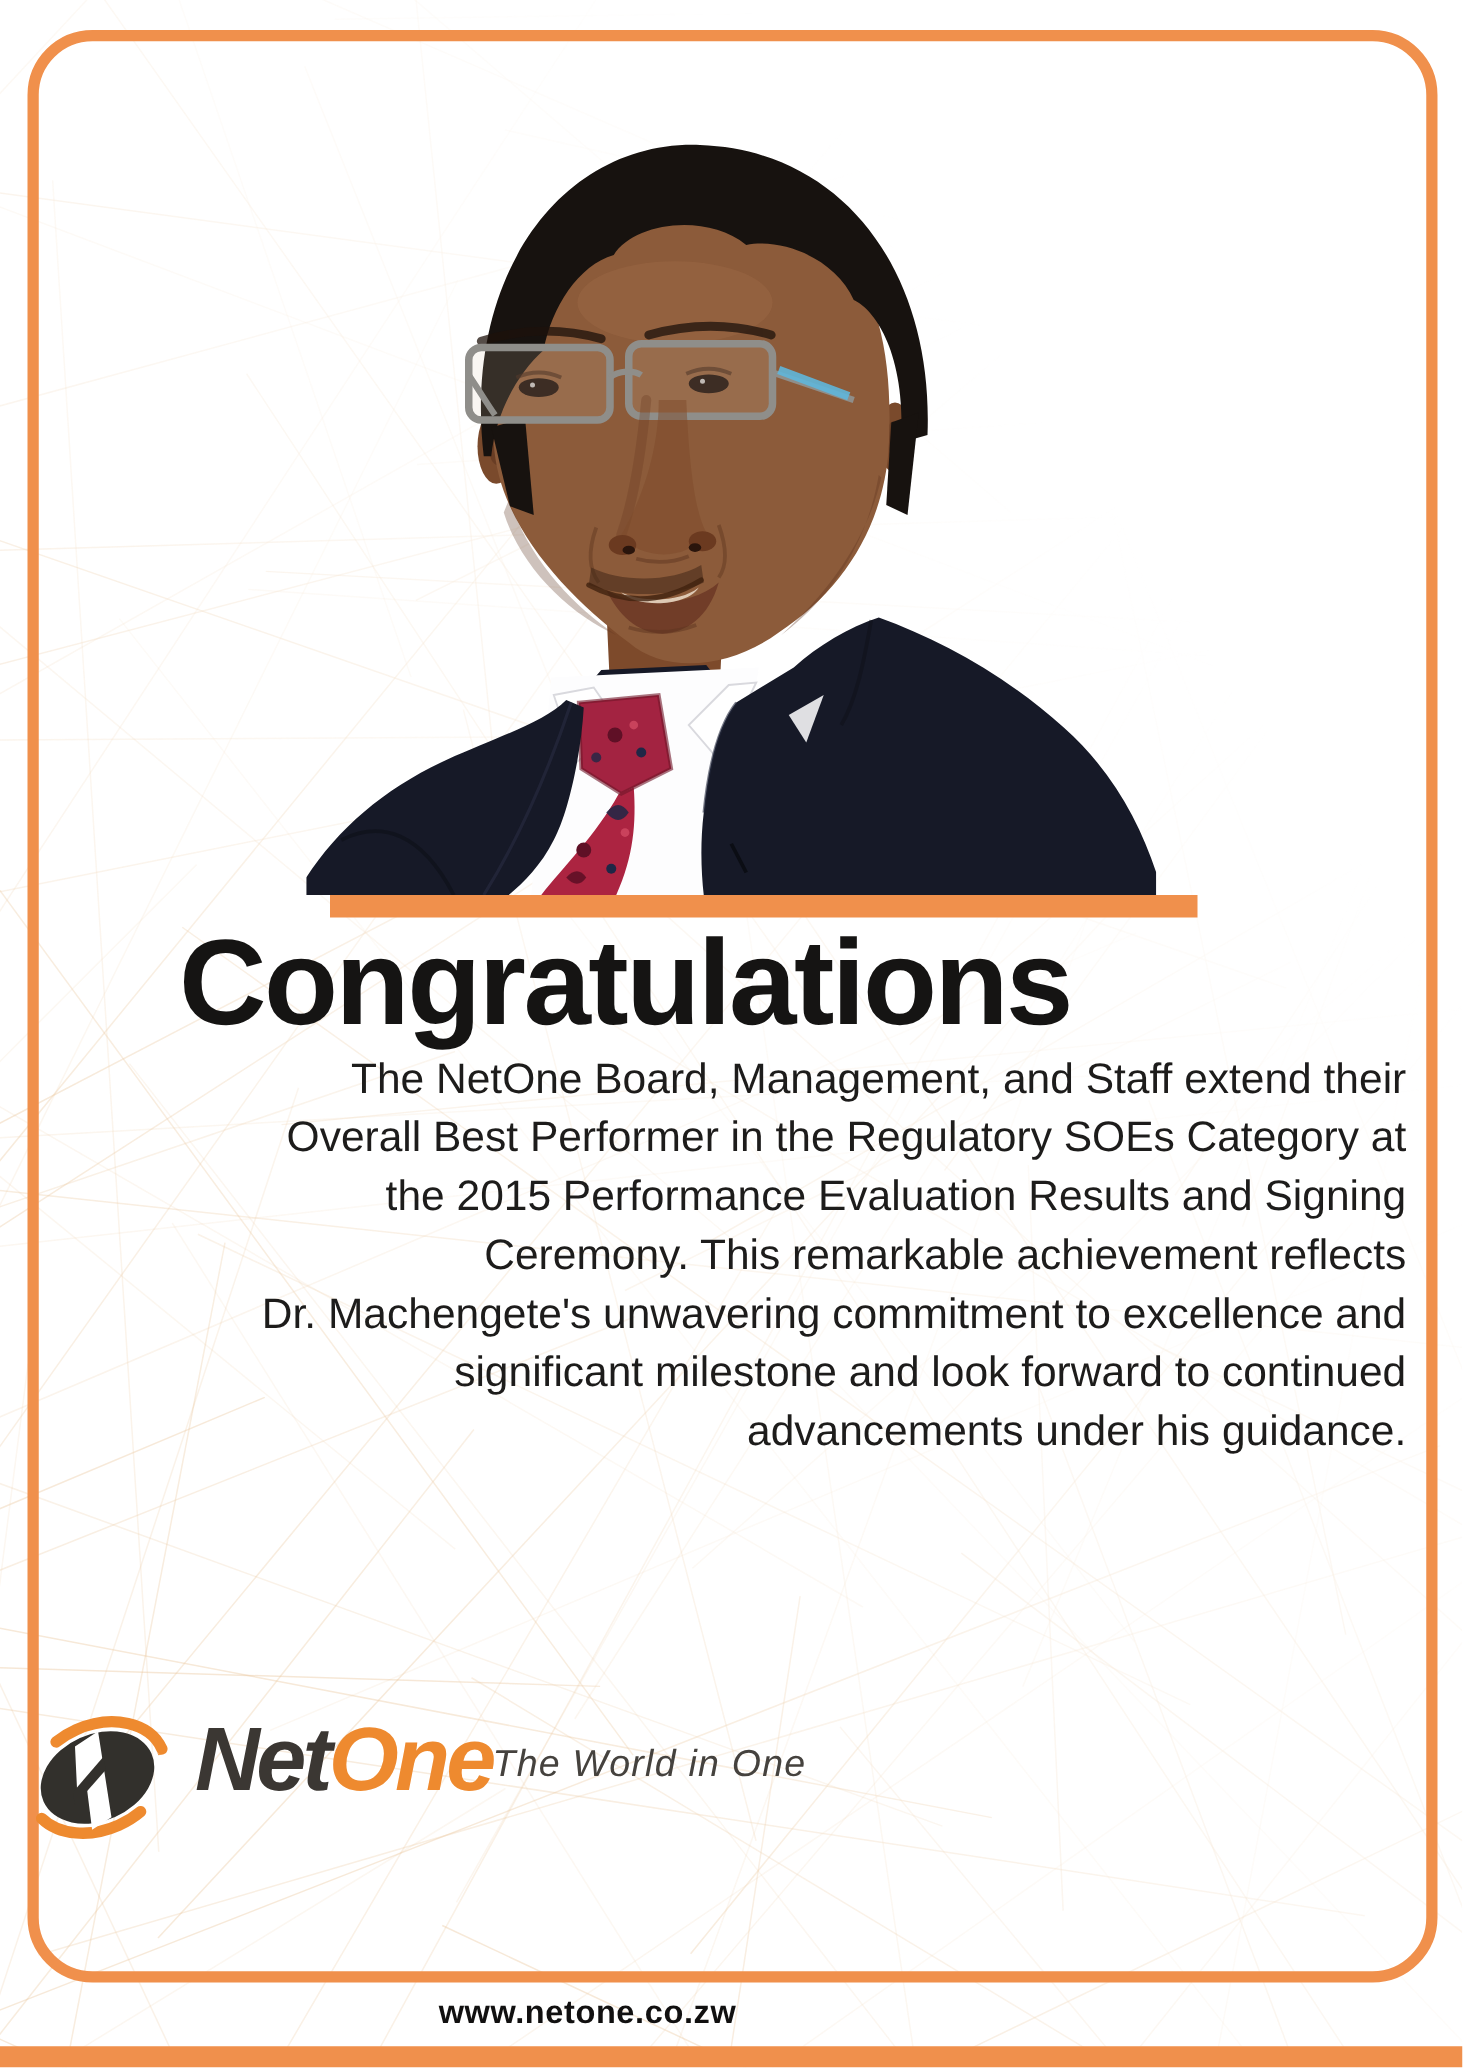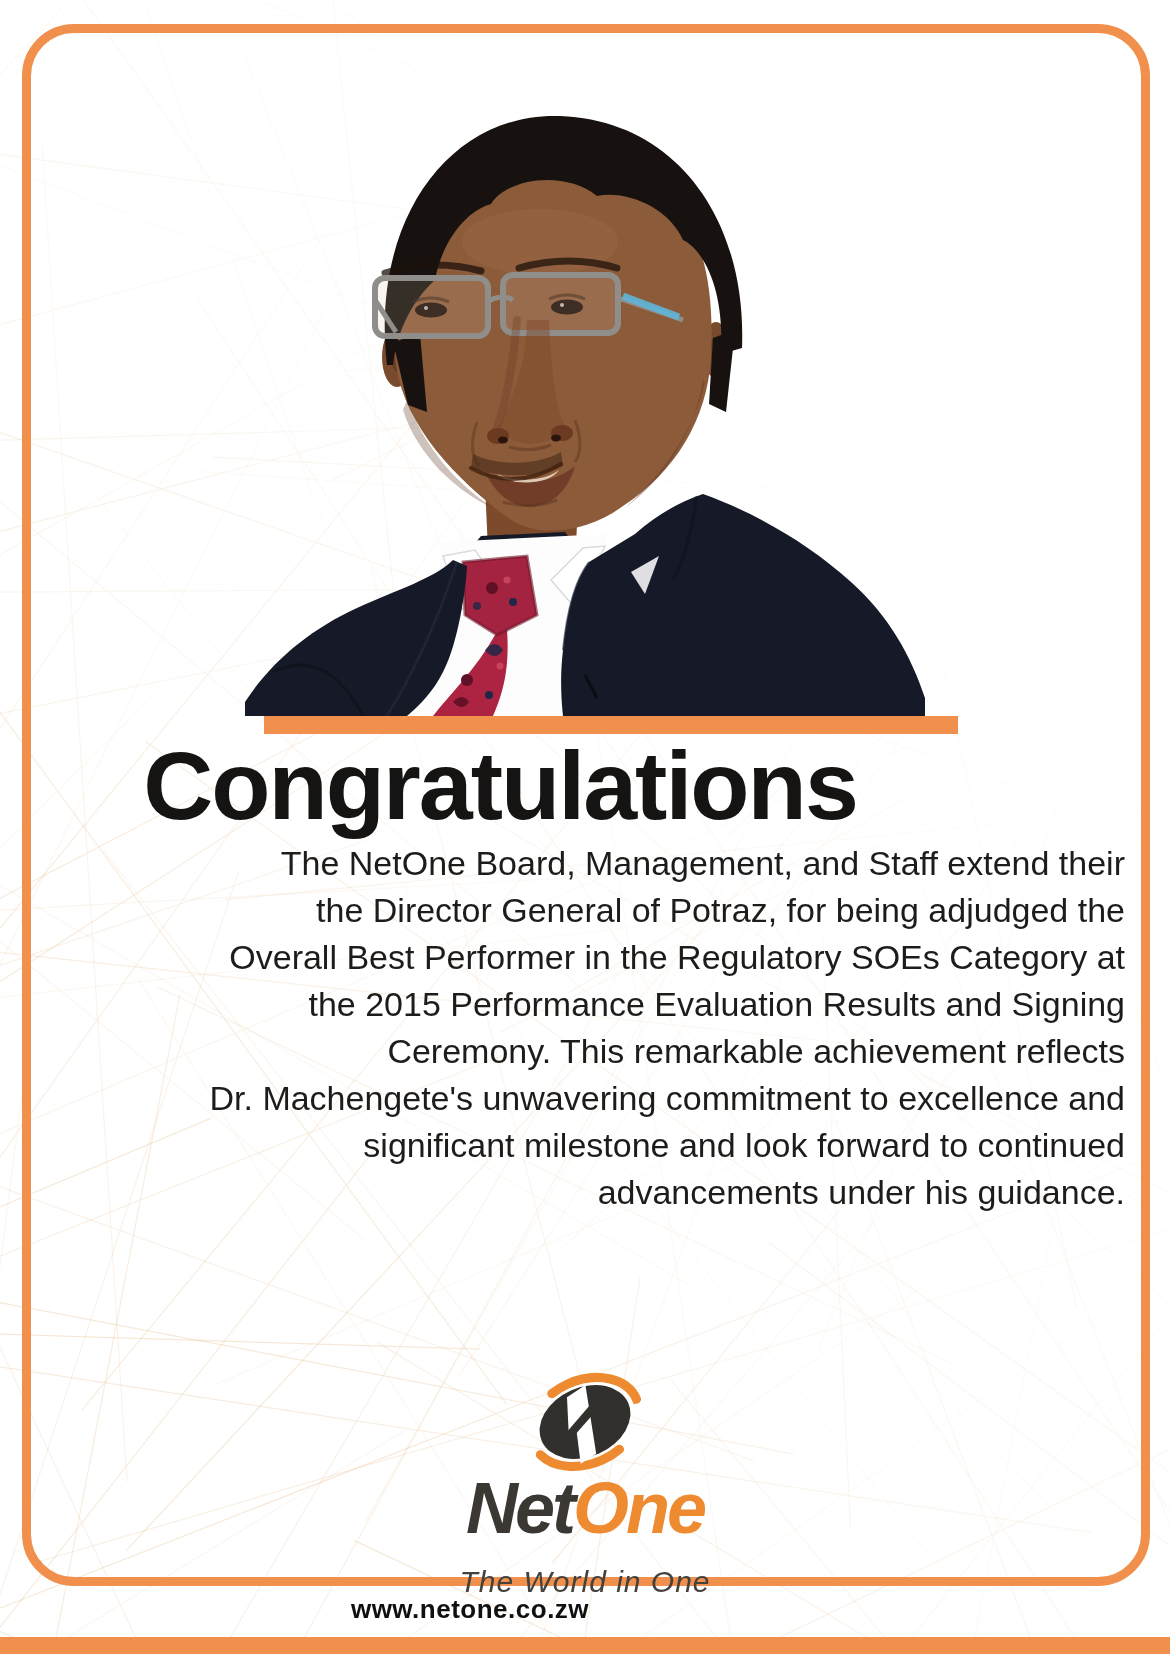--- a/index.html
+++ b/index.html
@@ -30,21 +30,21 @@
   }
   .paragraph{
     position:absolute;left:50%;top:840px;transform:translateX(-50%);
     width:1080px;z-index:2;text-align:right;color:#1d1c1b;
     font-size:34px;line-height:47px;
   }
   .paragraph .para-line{white-space:nowrap;}
   .paragraph b{font-weight:bold;}
   .logo-block{
     position:absolute;left:0;top:1372px;width:1170px;z-index:2;
-    display:flex;flex-direction:column;align-items:center;
+    display:flex;flex-direction:row;
   }
   .logo-emblem{width:156px;height:100px;display:block;}
   .wordmark{
     font-size:72px;font-weight:bold;font-style:italic;letter-spacing:-3px;
     line-height:.95;margin-top:2px;
   }
   .wordmark .net{color:var(--charcoal);}
   .wordmark .one{color:var(--logo-orange);}
   .tagline{
     font-size:30px;font-style:italic;color:#45423E;letter-spacing:1px;
@@ -294,21 +294,20 @@
     <path d="M340,565 L352,588" stroke="#0A0C12" stroke-width="3" opacity=".9"></path>
   </g>
 </svg>
 
 <div class="photo-bar"></div>
 
 <div class="headline">Congratulations</div>
 
 <div class="paragraph">
   <div class="para-line">The NetOne Board, Management, and Staff extend their</div>
-  <div class="para-line">the Director General of Potraz, for being adjudged the</div>
   <div class="para-line">Overall Best Performer in the Regulatory SOEs Category at</div>
   <div class="para-line">the 2015 Performance Evaluation Results and Signing</div>
   <div class="para-line">Ceremony. This remarkable achievement reflects</div>
   <div class="para-line">Dr. Machengete's unwavering commitment to excellence and</div>
   <div class="para-line">significant milestone and look forward to continued</div>
   <div class="para-line">advancements under his guidance.</div>
 </div>
 
 <div class="logo-block">
   <svg class="logo-emblem" viewBox="0 0 150 110">

